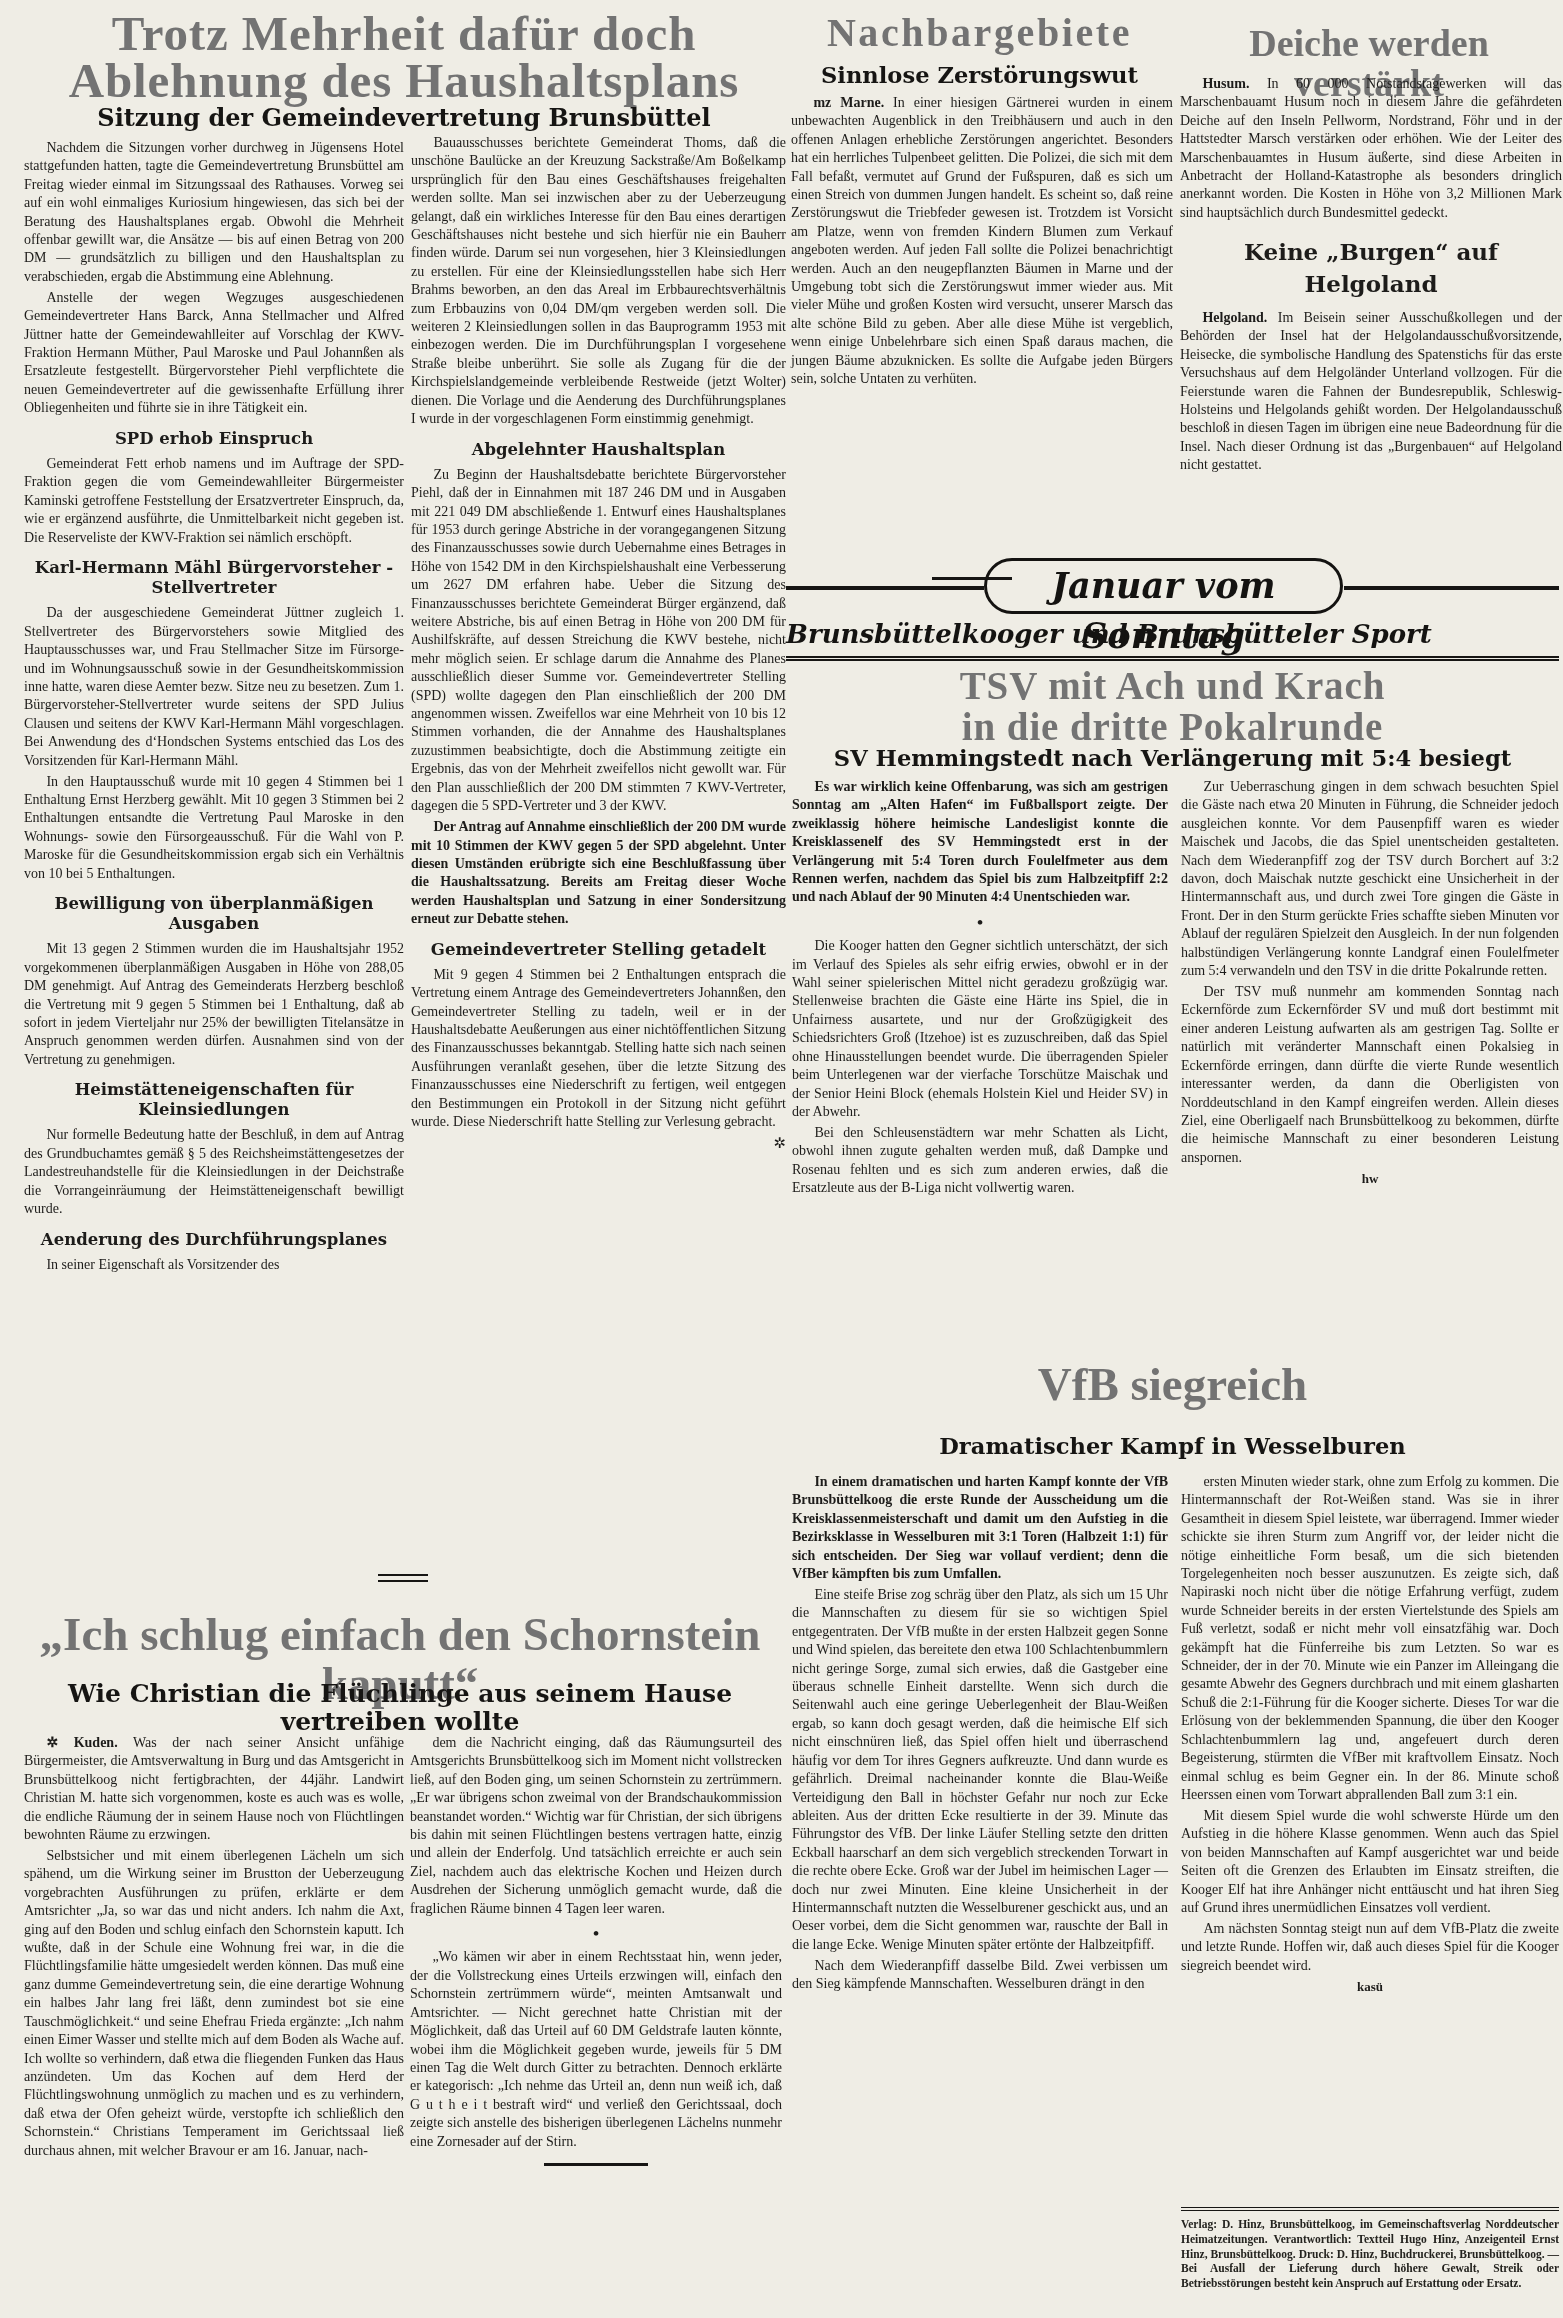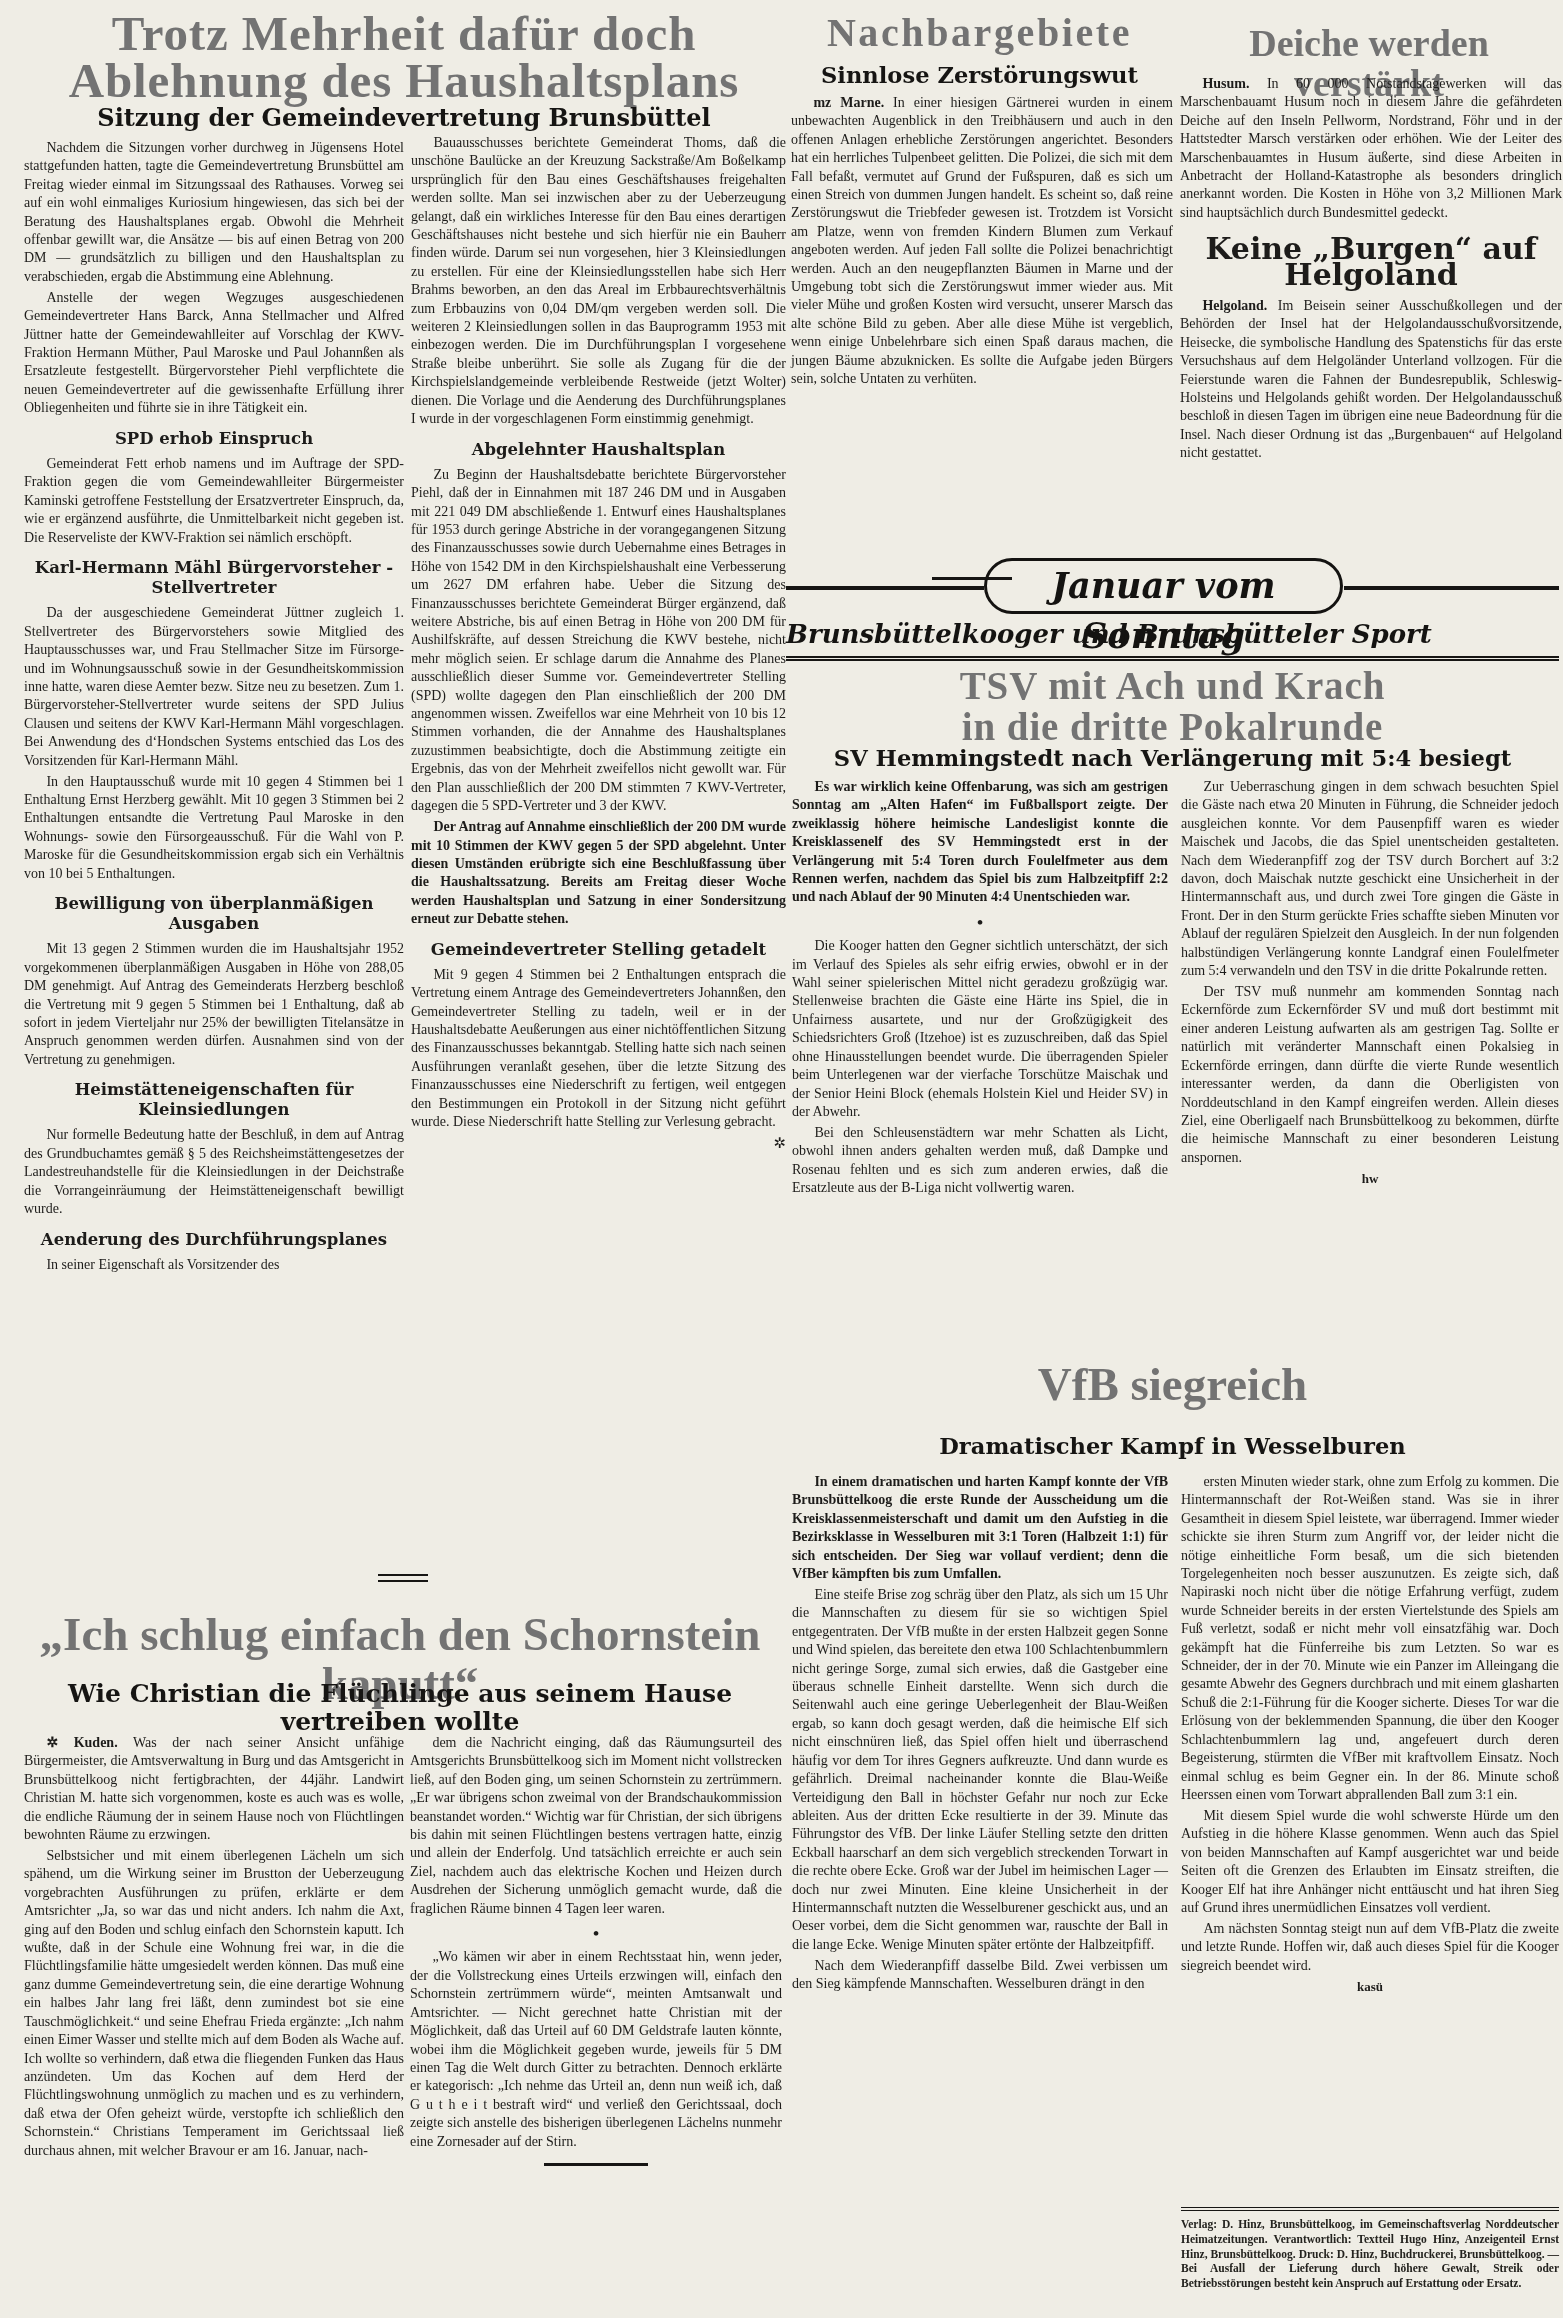--- a/index.html
+++ b/index.html
@@ -78,40 +78,40 @@
 <div class="abs hl hl-sec" style="left:786px;top:12px;width:387px">Nachbargebiete</div>
 <div class="abs subhead subhead-sm" style="left:786px;top:61px;width:387px">Sinnlose Zerstörungswut</div>
 <div class="abs col" style="left:791px;top:94px;width:382px">
   <p class="noindent"><b>mz Marne.</b> <span>In einer hiesigen Gärtnerei wurden in einem unbewachten Augenblick in den Treibhäusern und auch in den offenen Anlagen erhebliche Zerstörungen angerichtet. Besonders hat ein herrliches Tulpenbeet gelitten. Die Polizei, die sich mit dem Fall befaßt, vermutet auf Grund der Fußspuren, daß es sich um einen Streich von dummen Jungen handelt. Es scheint so, daß reine Zerstörungswut die Triebfeder gewesen ist. Trotzdem ist Vorsicht am Platze, wenn von fremden Kindern Blumen zum Verkauf angeboten werden. Auf jeden Fall sollte die Polizei benachrichtigt werden. Auch an den neugepflanzten Bäumen in Marne und der Umgebung tobt sich die Zerstörungswut immer wieder aus. Mit vieler Mühe und großen Kosten wird versucht, unserer Marsch das alte schöne Bild zu geben. Aber alle diese Mühe ist vergeblich, wenn einige Unbelehrbare sich einen Spaß daraus machen, die jungen Bäume abzuknicken. Es sollte die Aufgabe jeden Bürgers sein, solche Untaten zu verhüten.</span></p>
 </div>
 <div class="abs short-rule" style="left:932px;top:577px;width:80px"></div>
 
 <div class="abs hl" style="left:1177px;top:22.6px;width:384px;font-size:38px;line-height:40px">Deiche werden verstärkt</div>
 <div class="abs col" style="left:1180px;top:75px;width:382px">
   <p class="noindent"><b>Husum.</b> <span>In 60 000 Notstandstagewerken will das Marschenbauamt Husum noch in diesem Jahre die gefährdeten Deiche auf den Inseln Pellworm, Nordstrand, Föhr und in der Hattstedter Marsch verstärken oder erhöhen. Wie der Leiter des Marschenbauamtes in Husum äußerte, sind diese Arbeiten in Anbetracht der Holland-Katastrophe als besonders dringlich anerkannt worden. Die Kosten in Höhe von 3,2 Millionen Mark sind hauptsächlich durch Bundesmittel gedeckt.</span></p>
-  <div class="h" style="font-size:30px;line-height:26px;margin:14px 0 8.7px">Keine „Burgen“ auf Helgoland</div>
+  <div class="h" style="font-size:23px;line-height:32px;margin:14px 0 8.7px">Keine „Burgen“ auf Helgoland</div>
   <p class="noindent"><b>Helgoland.</b> <span>Im Beisein seiner Ausschußkollegen und der Behörden der Insel hat der Helgolandausschußvorsitzende, Heisecke, die symbolische Handlung des Spatenstichs für das erste Versuchshaus auf dem Helgoländer Unterland vollzogen. Für die Feierstunde waren die Fahnen der Bundesrepublik, Schleswig-Holsteins und Helgolands gehißt worden. Der Helgolandausschuß beschloß in diesen Tagen im übrigen eine neue Badeordnung für die Insel. Nach dieser Ordnung ist das „Burgenbauen“ auf Helgoland nicht gestattet.</span></p>
 </div>
 
 <div class="abs rule" style="left:786px;top:586px;width:198px;height:3.5px"></div>
 <div class="abs oval" style="left:984px;top:558px;width:353px;height:50px">Januar vom Sonntag</div>
 <div class="abs rule" style="left:1344px;top:586px;width:215px;height:3.5px"></div>
 <div class="abs kicker" style="left:786px;top:619px;width:773px">Brunsbüttelkooger und Brunsbütteler Sport</div>
 
 <div class="abs hl hl-mid" style="left:786px;top:665px;width:773px">
   <div>TSV mit Ach und Krach</div>
   <div>in die dritte Pokalrunde</div>
 </div>
 <div class="abs subhead subhead-sm" style="left:786px;top:744px;width:773px">SV Hemmingstedt nach Verlängerung mit 5:4 besiegt</div>
 
 <div class="abs col" style="left:792px;top:778px;width:376px">
   <p class="lede noindent">Es war wirklich keine Offenbarung, was sich am gestrigen Sonntag am „Alten Hafen“ im Fußballsport zeigte. Der zweiklassig höhere heimische Landesligist konnte die Kreisklassenelf des SV Hemmingstedt erst in der Verlängerung mit 5:4 Toren durch Foulelfmeter aus dem Rennen werfen, nachdem das Spiel bis zum Halbzeitpfiff 2:2 und nach Ablauf der 90 Minuten 4:4 Unentschieden war.</p>
   <div class="sep">•</div>
   <p>Die Kooger hatten den Gegner sichtlich unterschätzt, der sich im Verlauf des Spieles als sehr eifrig erwies, obwohl er in der Wahl seiner spielerischen Mittel nicht geradezu großzügig war. Stellenweise brachten die Gäste eine Härte ins Spiel, die in Unfairness ausartete, und nur der Großzügigkeit des Schiedsrichters Groß (Itzehoe) ist es zuzuschreiben, daß das Spiel ohne Hinausstellungen beendet wurde. Die überragenden Spieler beim Unterlegenen war der vierfache Torschütze Maischak und der Senior Heini Block (ehemals Holstein Kiel und Heider SV) in der Abwehr.</p>
-  <p>Bei den Schleusenstädtern war mehr Schatten als Licht, obwohl ihnen anders gehalten werden muß, daß Dampke und Rosenau fehlten und es sich zum anderen erwies, daß die Ersatzleute aus der B-Liga nicht vollwertig waren.</p>
+  <p>Bei den Schleusenstädtern war mehr Schatten als Licht, obwohl ihnen zugute gehalten werden muß, daß Dampke und Rosenau fehlten und es sich zum anderen erwies, daß die Ersatzleute aus der B-Liga nicht vollwertig waren.</p>
 </div>
 <div class="abs col" style="left:1181px;top:778px;width:378px">
   <p>Zur Ueberraschung gingen in dem schwach besuchten Spiel die Gäste nach etwa 20 Minuten in Führung, die Schneider jedoch ausgleichen konnte. Vor dem Pausenpfiff waren es wieder Maischek und Jacobs, die das Spiel unentscheiden gestalteten. Nach dem Wiederanpfiff zog der TSV durch Borchert auf 3:2 davon, doch Maischak nutzte geschickt eine Unsicherheit in der Hintermannschaft aus, und durch zwei Tore gingen die Gäste in Front. Der in den Sturm gerückte Fries schaffte sieben Minuten vor Ablauf der regulären Spielzeit den Ausgleich. In der nun folgenden halbstündigen Verlängerung konnte Landgraf einen Foulelfmeter zum 5:4 verwandeln und den TSV in die dritte Pokalrunde retten.</p>
   <p>Der TSV muß nunmehr am kommenden Sonntag nach Eckernförde zum Eckernförder SV und muß dort bestimmt mit einer anderen Leistung aufwarten als am gestrigen Tag. Sollte er natürlich mit veränderter Mannschaft einen Pokalsieg in Eckernförde erringen, dann dürfte die vierte Runde wesentlich interessanter werden, da dann die Oberligisten von Norddeutschland in den Kampf eingreifen werden. Allein dieses Ziel, eine Oberligaelf nach Brunsbüttelkoog zu bekommen, dürfte die heimische Mannschaft zu einer besonderen Leistung anspornen.</p>
   <div class="sign">hw</div>
 </div>
 
 <div class="abs hl" style="left:786px;top:1360px;width:773px;font-size:47px;line-height:49px">VfB siegreich</div>
 <div class="abs subhead subhead-sm" style="left:786px;top:1432px;width:773px">Dramatischer Kampf in Wesselburen</div>
 

